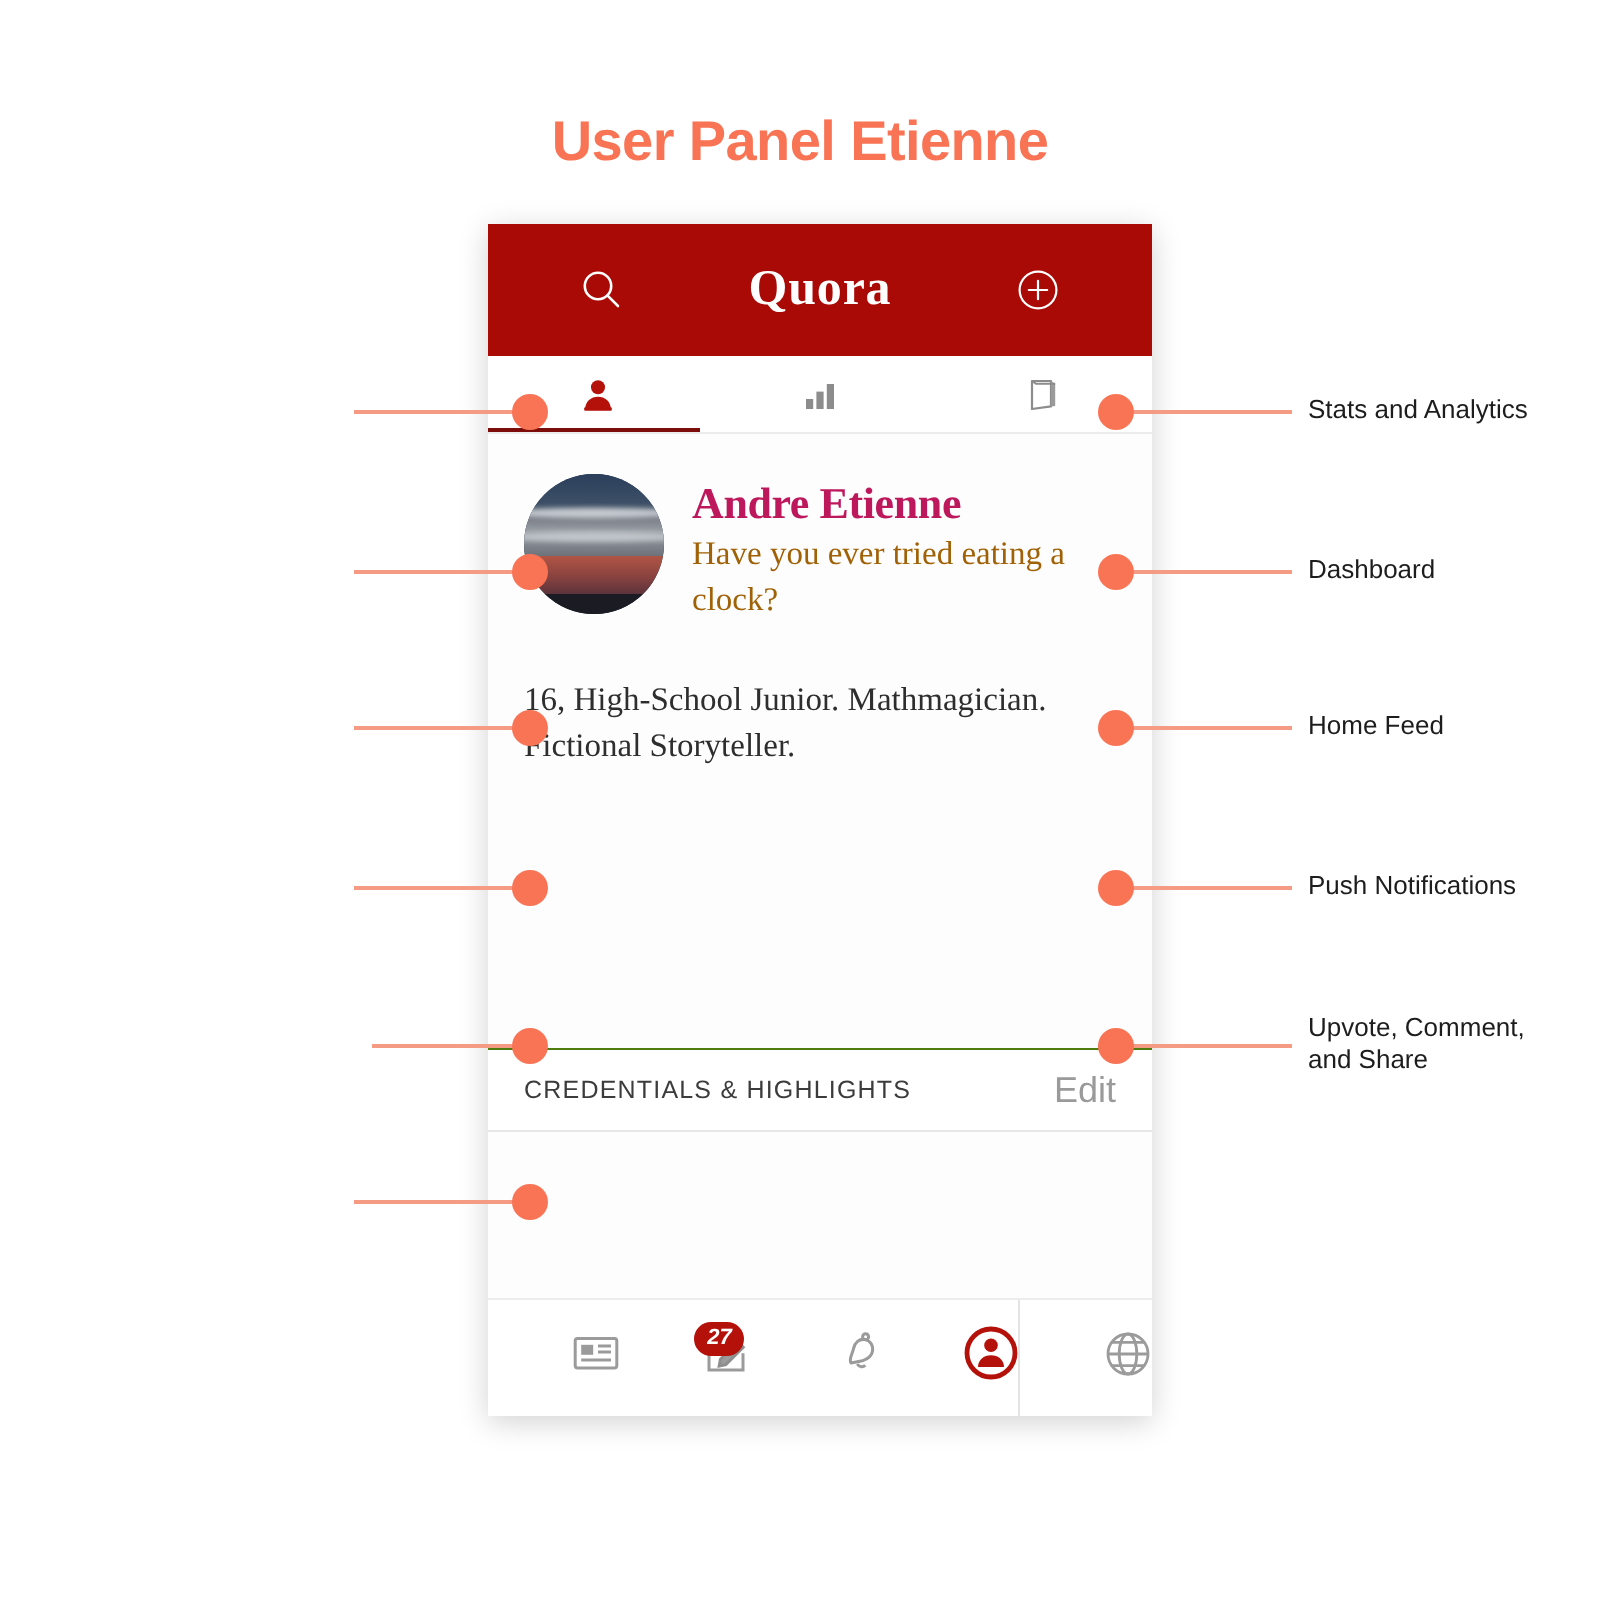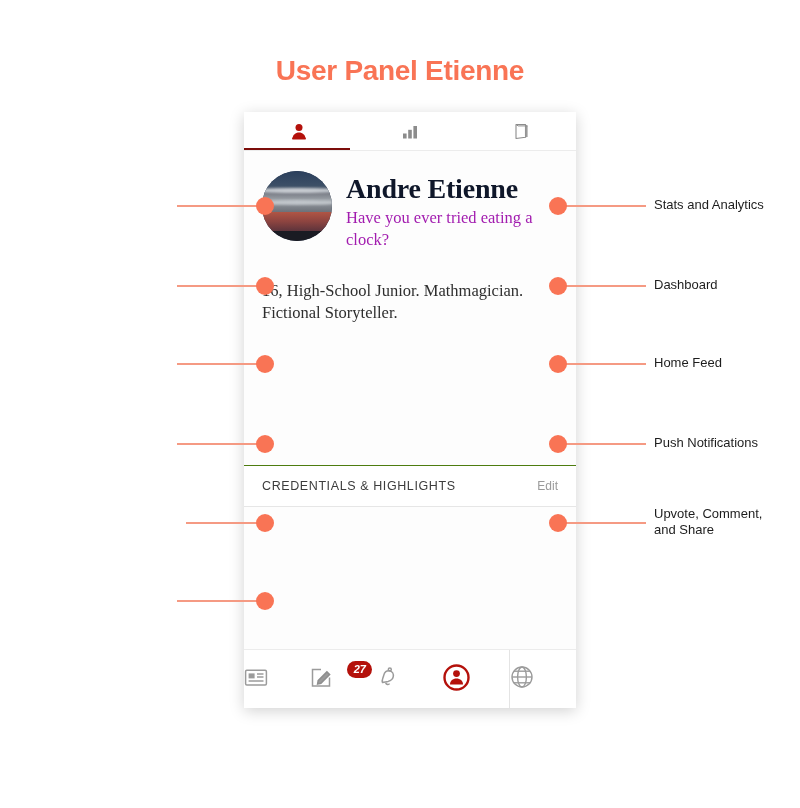--- a/index.html
+++ b/index.html
@@ -130,30 +130,30 @@
     position:absolute; left:0; right:0; bottom:0; height:14%;
     background: #1a1b23;
   }
   .profile-meta {
     margin-left: 14px;
     padding-top: 2px;
     min-width: 0;
   }
   .p-name {
     font-family: "Liberation Serif", serif;
-    font-size: 28px;
+    font-size: 22px;
     font-weight: bold;
-    color: #0f172a;
+    color: #be185d;
     line-height: 1.15;
     letter-spacing: -0.2px;
   }
   .p-tagline {
     font-family: "Liberation Serif", serif;
     font-size: 16.5px;
-    color: #a21caf;
+    color: #a16207;
     line-height: 1.35;
     margin-top: 2px;
   }
   .p-bio {
     font-family: "Liberation Serif", serif;
     font-size: 16.5px;
     color: #2e2e2e;
     line-height: 1.38;
     padding: 22px 18px 0 18px;
   }
@@ -169,39 +169,39 @@
     justify-content: space-between;
     padding: 0 18px;
     background: #fff;
   }
   .cred-title {
     font-size: 12.5px;
     color: #3c3c3c;
     letter-spacing: 0.6px;
   }
   .cred-edit {
-    font-size: 12px;
+    font-size: 18px;
     color: #9a9a9a;
   }
 
   
   .bottomnav {
     position: absolute;
     left: 0; right: 0; bottom: 0;
     height: 58px;
     background: #ffffff;
     border-top: 1px solid #ececec;
     display: flex;
     align-items: center;
   }
   .bn-item {
     flex: 1;
     display: flex;
     align-items: center;
-    justify-content: flex-start;
+    justify-content: flex-end;
     position: relative;
     height: 100%;
   }
   .bn-item.sep { border-left: 1px solid #e4e4e4; }
   .bn-badge {
     position: absolute;
     top: 11px;
     left: 50%;
     margin-left: 4px;
     background: #b4110b;
@@ -248,20 +248,36 @@
   }
   .co-label.right { text-align: left; }
 </style>
 </head>
 <body>
 
 <div class="page-title">User Panel Etienne</div>
 
 <div class="phone">
 
+  <div class="phone-header">
+    <div class="hdr-icon left">
+      <svg viewBox="0 0 26 26" fill="none" stroke="#ffffff" stroke-width="1.3">
+        <circle cx="11" cy="11" r="6.6"></circle>
+        <line x1="15.8" y1="15.8" x2="21" y2="21" stroke-linecap="round"></line>
+      </svg>
+    </div>
+    <div class="brand">Quora</div>
+    <div class="hdr-icon right">
+      <svg viewBox="0 0 26 26" fill="none" stroke="#ffffff" stroke-width="1.1">
+        <circle cx="13" cy="13" r="9.2"></circle>
+        <line x1="13" y1="8.4" x2="13" y2="17.6" stroke-linecap="round"></line>
+        <line x1="8.4" y1="13" x2="17.6" y2="13" stroke-linecap="round"></line>
+      </svg>
+    </div>
+  </div>
 
   <div class="tabbar">
     <div class="tab">
       <span>
         <svg width="16" height="17" viewBox="0 0 16 17">
           <circle cx="8" cy="4.6" r="3.5" fill="#b4110b"></circle>
           <path d="M1.6 15.5c0-3.7 2.9-6.1 6.4-6.1s6.4 2.4 6.4 6.1z" fill="#b4110b"></path>
           <rect x="1.1" y="14.6" width="13.8" height="1.8" rx="0.6" fill="#b4110b"></rect>
         </svg>
       </span>

